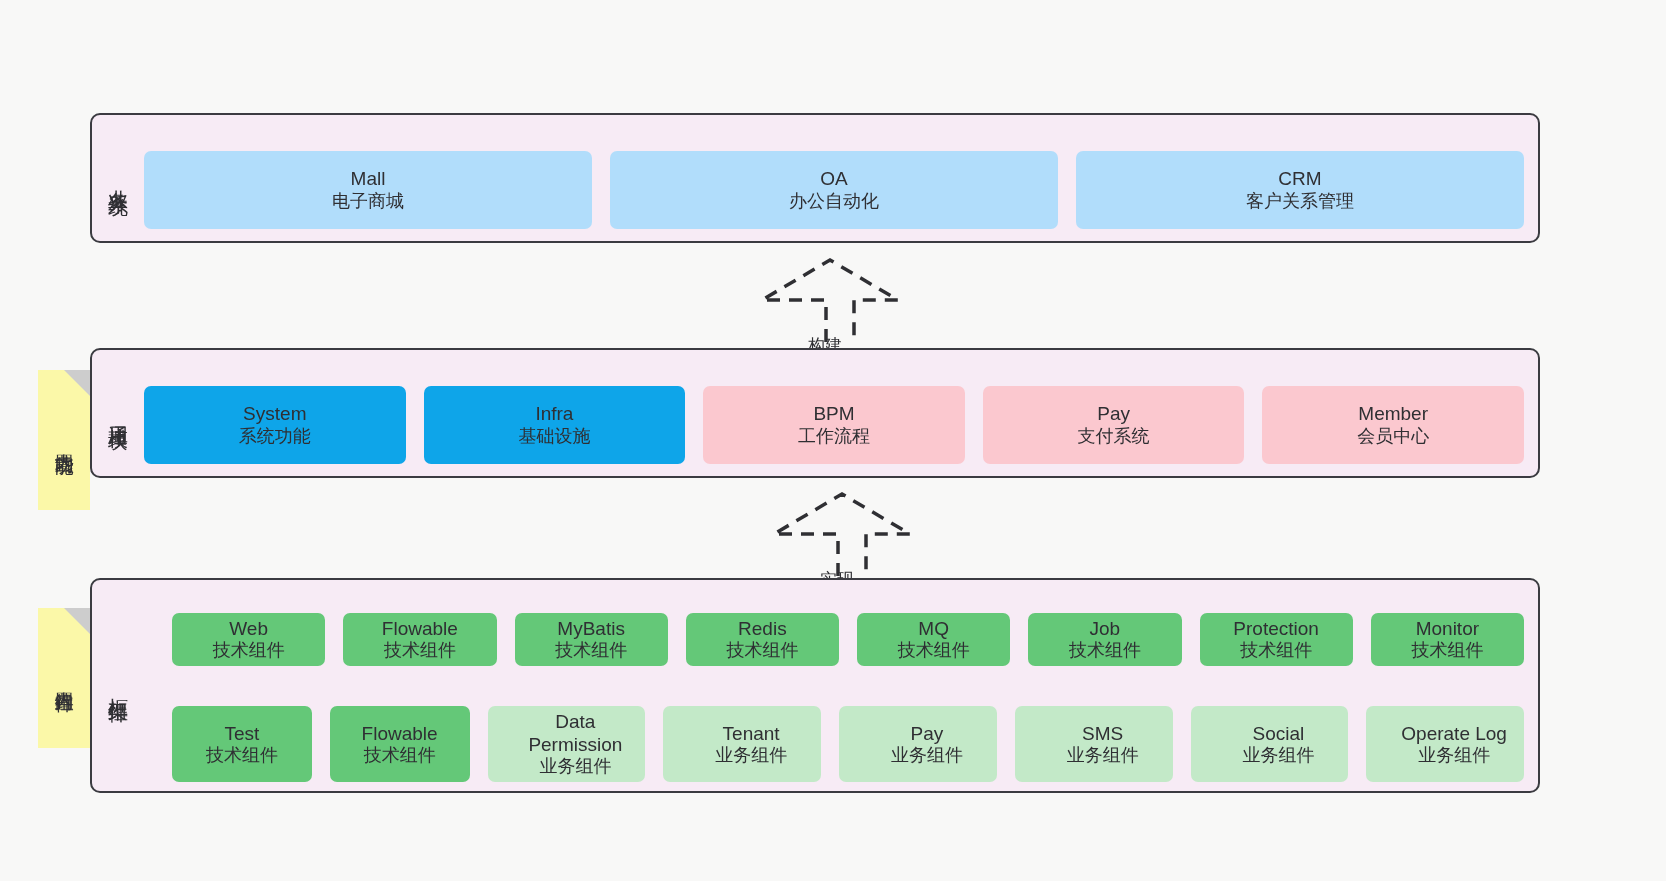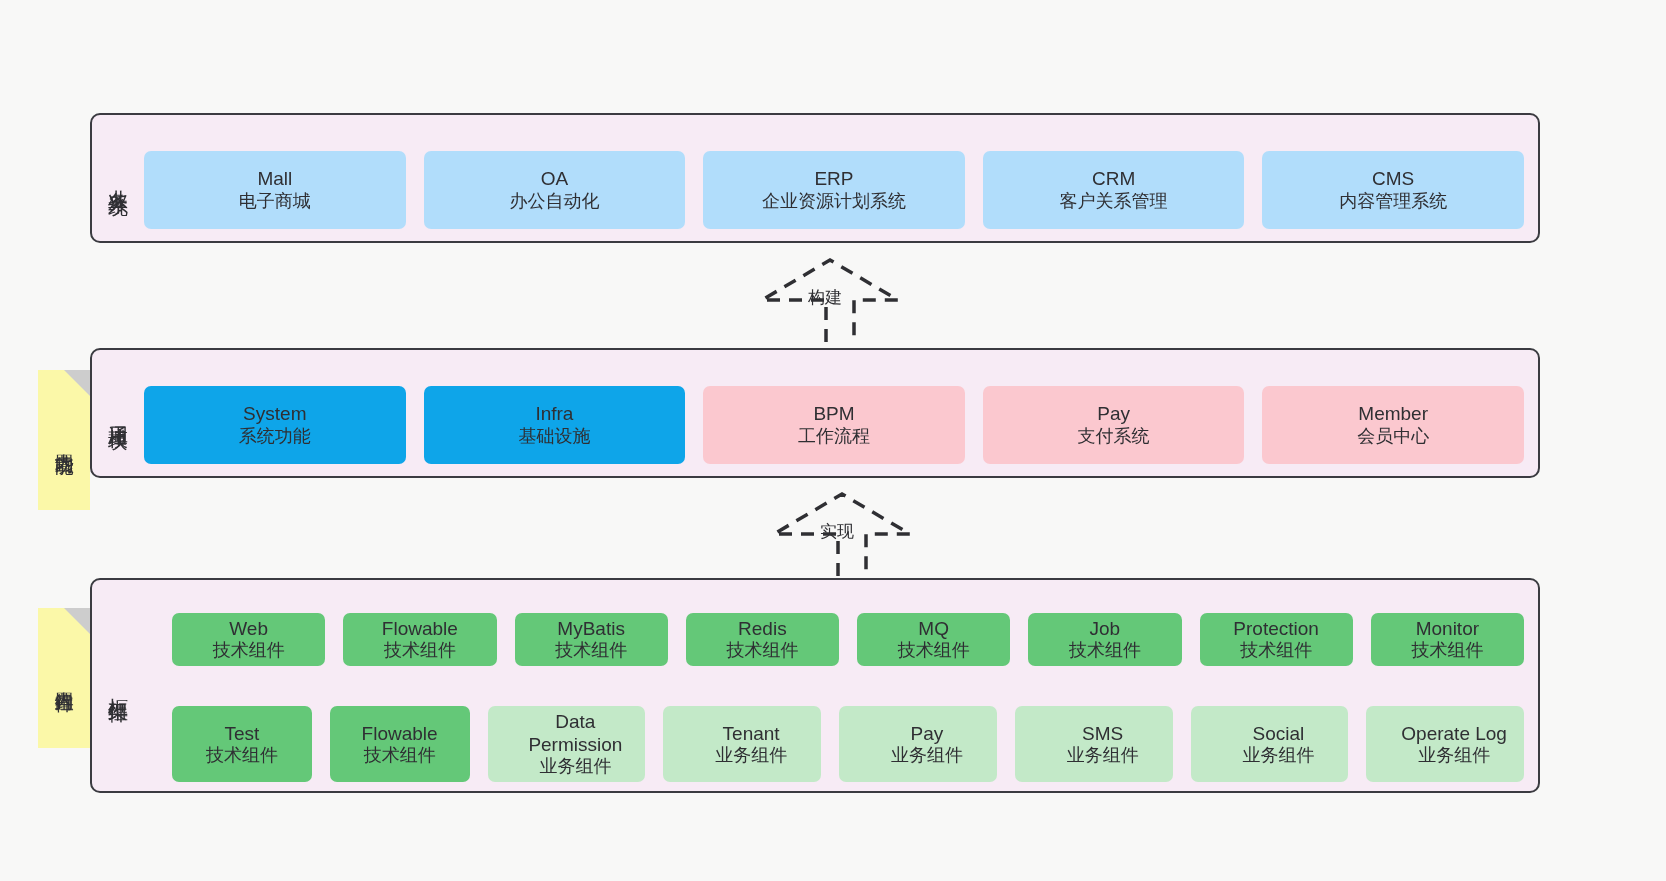--- a/index.html
+++ b/index.html
@@ -102,50 +102,43 @@
   
   .arrow { position: absolute; }
   .arrow svg { display: block; overflow: visible; }
   .arrow-label {
     position: absolute;
     font-size: 17px;
     color: #2f2f33;
     background: transparent;
     white-space: nowrap;
     user-select: none;
+    margin-top: 48px;
   }
 </style>
 </head>
 <body>
 
 <div id="canvas">
 
   <div class="layer" id="layer-business" style="left:90px; top:113px; width:1450px; height:130px;">
     <div class="layer-title">业务系统</div>
     <div class="boxes">
       <div class="row">
         <div class="cell c-blue">
           <span class="en">Mall</span>
           <span class="cn">电子商城</span>
         </div>
         <div class="cell c-blue">
           <span class="en">OA</span>
           <span class="cn">办公自动化</span>
         </div>
         <div class="cell c-blue">
-          <span class="en">ERP</span>
-          <span class="cn">企业资源计划系统</span>
-        </div>
-        <div class="cell c-blue">
           <span class="en">CRM</span>
           <span class="cn">客户关系管理</span>
-        </div>
-        <div class="cell c-blue">
-          <span class="en">CMS</span>
-          <span class="cn">内容管理系统</span>
         </div>
       </div>
     </div>
   </div>
 
   <div class="arrow" id="arrow-build" style="left:760px; top:258px; width:140px; height:84px;">
     <svg width="140" height="84" viewBox="0 0 140 84">
       <path d="M 66 84 L 66 42 L 2 42 L 70 2 L 138 42 L 94 42 L 94 84" fill="none" stroke="#2f2f33" stroke-width="3.5" stroke-dasharray="13 9" stroke-linecap="butt"></path>
     </svg>
     <div class="arrow-label" style="left:48px; top:28px;">构建</div>

